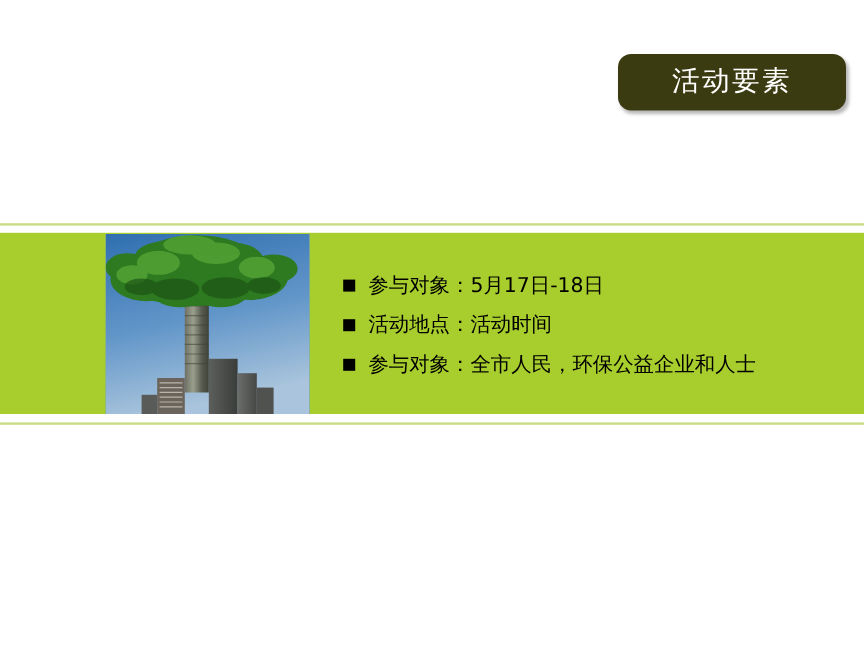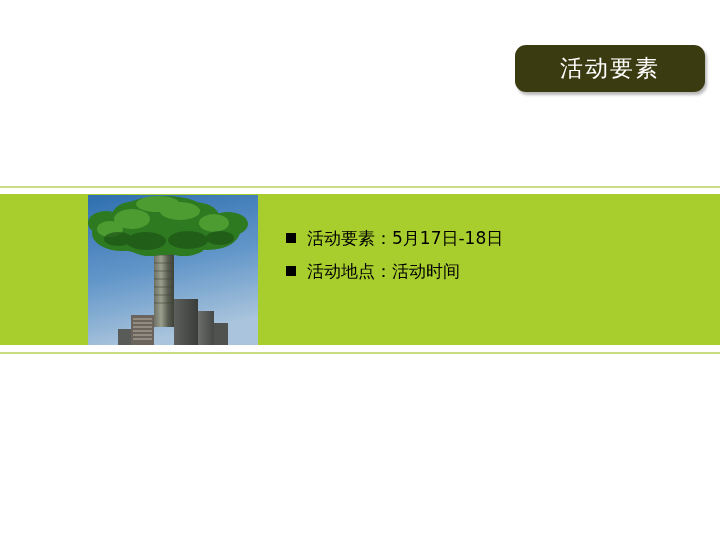--- a/index.html
+++ b/index.html
@@ -179,24 +179,28 @@
         <ellipse cx="30" cy="44" rx="14" ry="7"></ellipse>
         <ellipse cx="132" cy="43" rx="14" ry="7"></ellipse>
       </g>
     </svg>
   </div>
 
   <div class="bullet-list">
 
     <div class="bullet-item">
       <span class="bullet-marker"></span>
-      <span class="bullet-text">活动要素：5月17日-18日</span>
+      <span class="bullet-text">参与对象：5月17日-18日</span>
     </div>
 
     <div class="bullet-item">
       <span class="bullet-marker"></span>
       <span class="bullet-text">活动地点：活动时间</span>
     </div>
 
+    <div class="bullet-item">
+      <span class="bullet-marker"></span>
+      <span class="bullet-text">参与对象：全市人民，环保公益企业和人士</span>
+    </div>
 
   </div>
 
 </div>
 
 </body></html>

